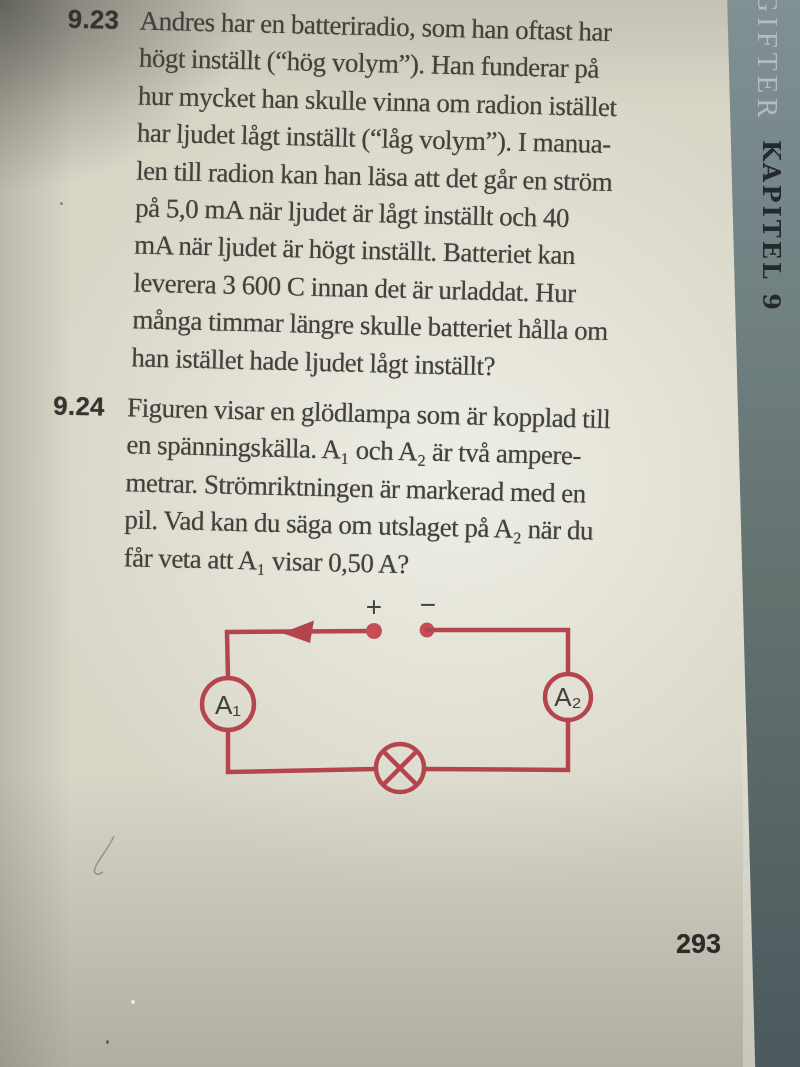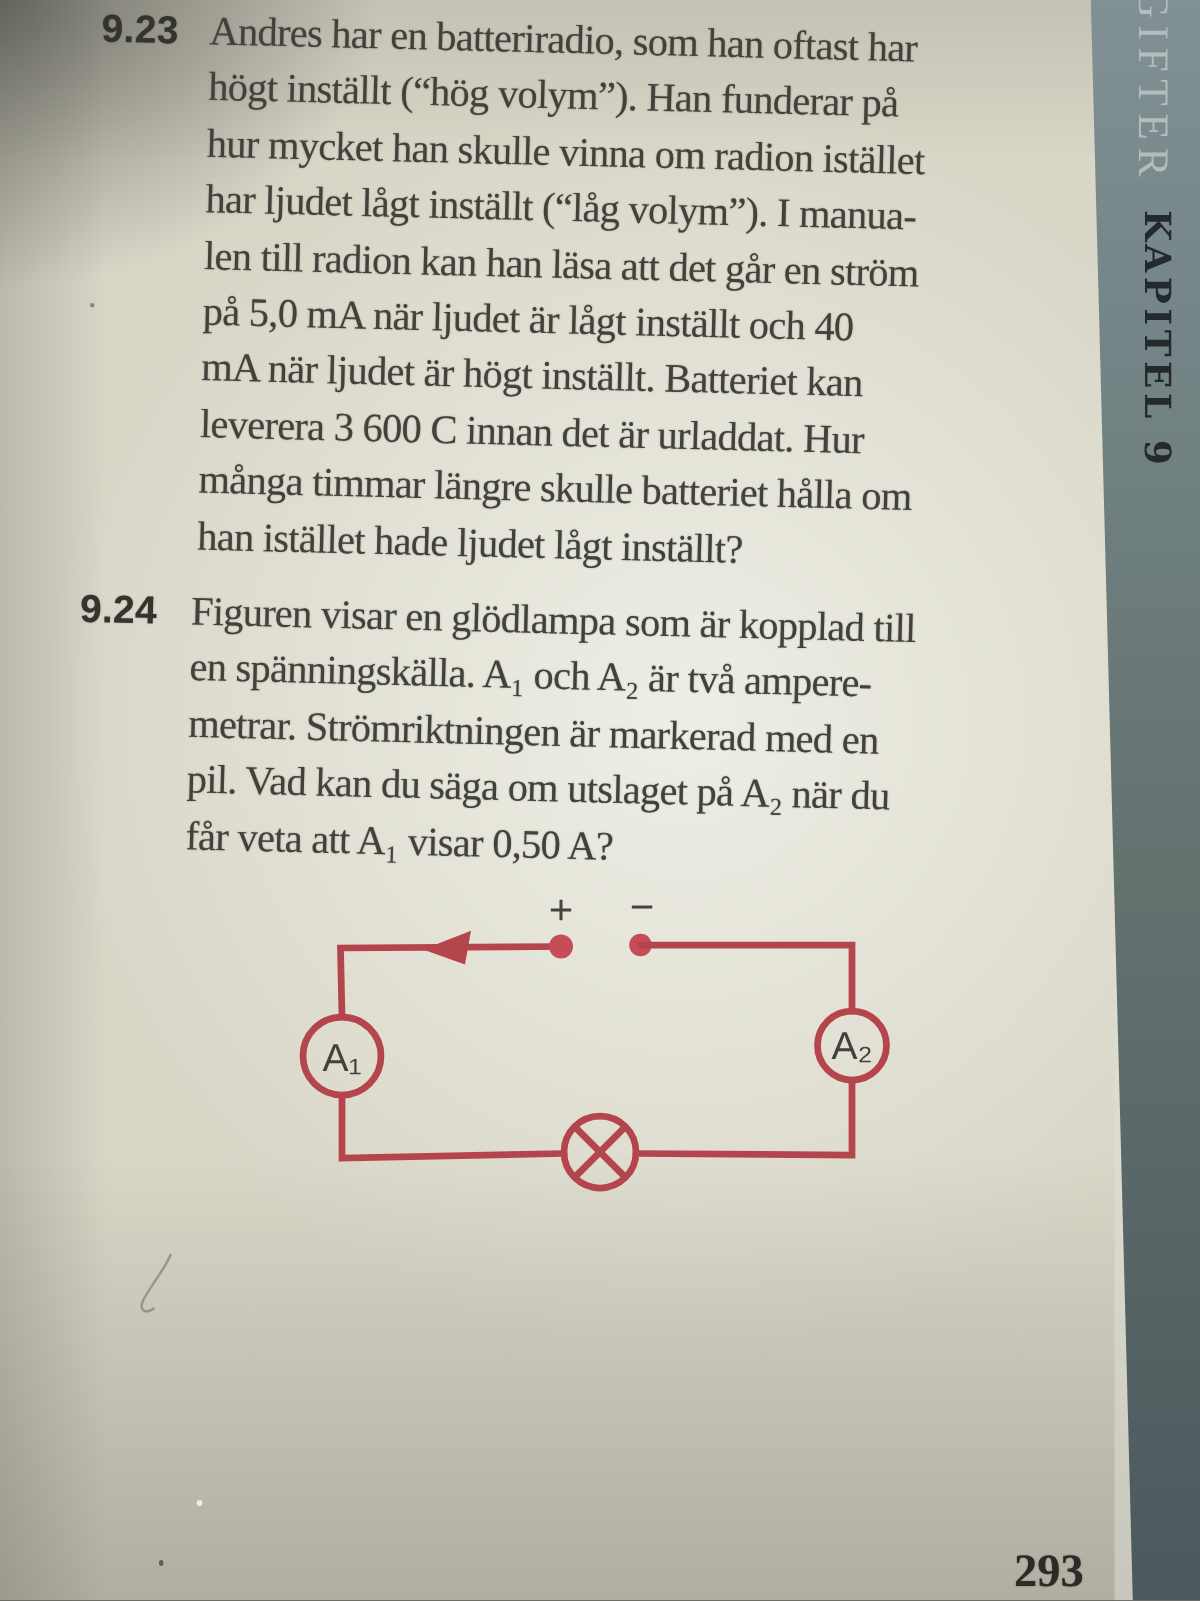--- a/index.html
+++ b/index.html
@@ -30,23 +30,23 @@
   .tline { height:37.4px; line-height:37.4px; }
   
   .circuit { position:absolute; left:150px; top:575px; }
   .svglabel { font-family:"Liberation Sans","DejaVu Sans",sans-serif; }
   .plusminus { font-size:28px; font-weight:400; }
   .meterlabel { font-size:26px; }
   
   .pencil { position:absolute; left:85px; top:825px; }
   
   .pageno {
-    position:absolute; left:676px; top:1029px;
-    font-family:Liberation Serif, serif;
-    font-weight:700; font-size:31px; color:#2c2b27;
+    position:absolute; left:676px; top:929px;
+    font-family:Liberation Sans, sans-serif;
+    font-weight:700; font-size:27px; color:#2c2b27;
     text-shadow:0 0 1px rgba(44,43,39,0.5);
   }
   
   .edge-strip { position:absolute; right:44px; bottom:0; width:13px; height:420px;
     background:linear-gradient(180deg, rgba(255,255,255,0) 0%, rgba(255,255,255,0.22) 45%, rgba(255,255,255,0.30) 100%); }
   .band { position:absolute; top:0; right:0; width:80px; height:1067px;
     background:linear-gradient(180deg,#80909­4 0%, #63716f 55%, #4b595d 100%);
     background:linear-gradient(180deg,#809094 0%, #63716f 55%, #4b595d 100%);
     clip-path:polygon(9% 0, 100% 0, 100% 100%, 44% 100%); }
   .bl { position:absolute; transform-origin:0 0; transform:rotate(90deg);

